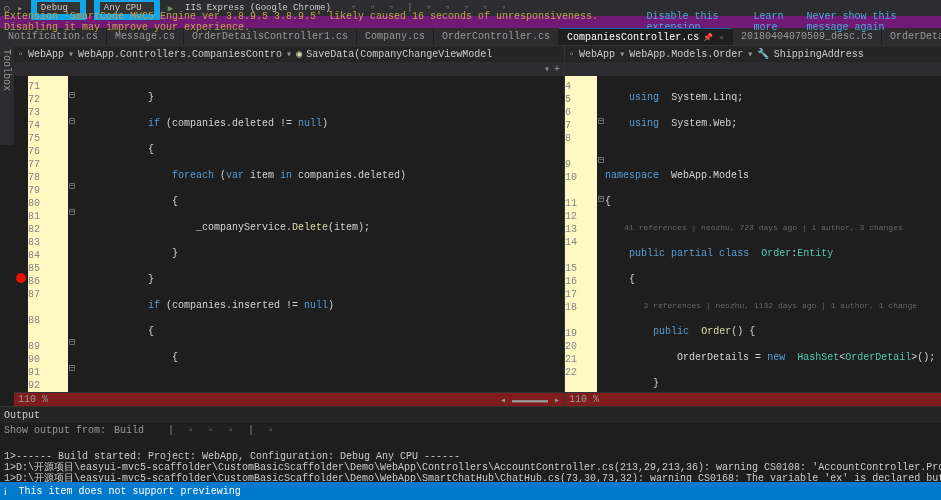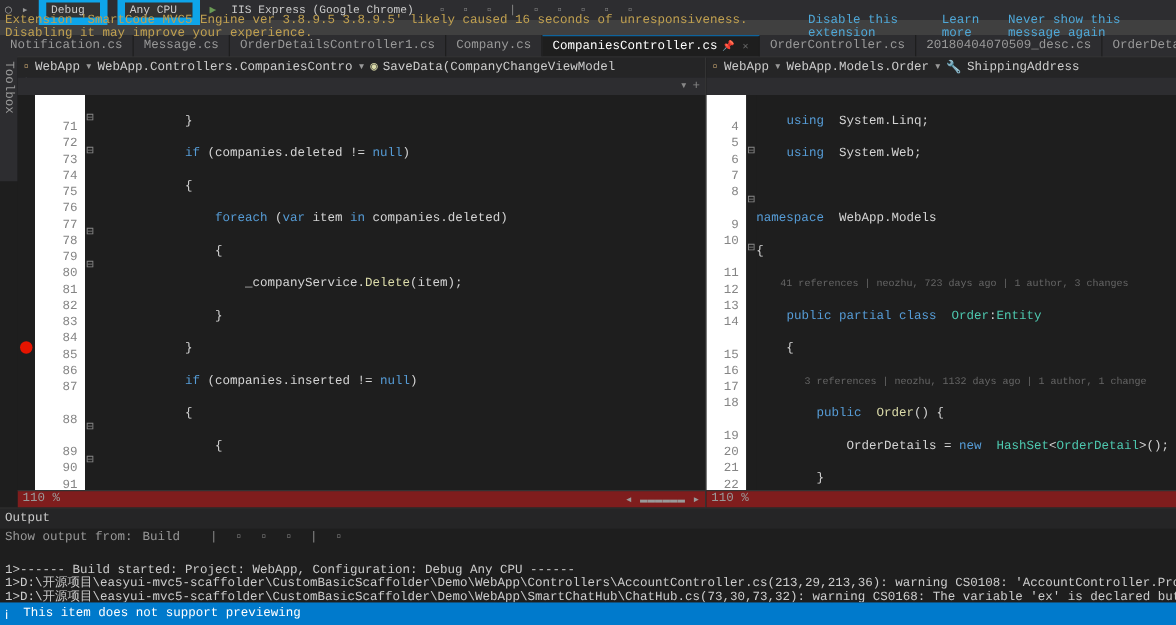--- a/index.html
+++ b/index.html
@@ -1,31 +1,31 @@
 <!DOCTYPE html>
 <html><head>
 <meta charset="utf-8">
 <style>
 *{margin:0;padding:0;box-sizing:border-box;font-family:Consolas,'Courier New',monospace;font-size:10px}
 body{background:#1e1e1e;color:#d4d4d4;width:941px;height:500px;overflow:hidden;position:relative}
 .topbar{height:16px;background:#2d2d30;display:flex;align-items:center;padding:0 4px;gap:8px}
 .topbar span{color:#999;font-size:9px}
 .topbar .dropdown{background:#333;padding:1px 12px 1px 4px;border:6px solid #0ea5e9;color:#ccc}
-.warnbar{height:12px;background:#404040;color:#c0a050;font-size:9px;padding:0 4px;display:flex;align-items:center;gap:8px}
+.warnbar{height:12px;background:#701a75;color:#c0a050;font-size:9px;padding:0 4px;display:flex;align-items:center;gap:8px}
 .warnbar a{color:#4fa8d8;text-decoration:none}
 .doctabs{height:18px;background:#2d2d30;display:flex;border-bottom:1px solid #333}
 .doctab{padding:2px 8px;color:#999;font-size:9px;white-space:nowrap;border-right:1px solid #1e1e1e;display:flex;align-items:center;gap:4px}
 .doctab.active{background:#1e1e1e;color:#fff;border-top:1px solid #0e639c}
 .doctab .x{color:#666;font-size:8px;margin-left:2px}
 .doctab .pin{color:#888;font-size:8px}
 .breadcrumb{height:16px;background:#252526;display:flex;align-items:center;padding:0 4px;font-size:9px;color:#999;gap:4px}
 .breadcrumb .crumb{color:#cccccc}
 .editor-pane{flex:1;display:flex;flex-direction:column;border-right:1px solid #333;overflow:hidden;position:relative}
 .editor{flex:1;display:flex;overflow:hidden;background:#1e1e1e}
-.gutter{width:40px;background:#ffffff;text-align:right;padding-right:6px;color:#858585;font-size:9px;line-height:13px;padding-top:20px}
+.gutter{width:40px;background:#fef9c3;padding-right:6px;color:#858585;font-size:9px;line-height:13px;padding-top:4px}
 .gutter div{height:13px}
 .fold{width:8px;background:#1e1e1e;color:#888;font-size:8px;line-height:13px}
 .fold div{height:13px;text-align:center}
 .code{flex:1;font-size:10px;line-height:13px;padding-top:2px;white-space:pre;overflow:hidden}
 .code div{height:13px}
 .kw{color:#569cd6}
 .typ{color:#4ec9b0}
 .fn{color:#dcdcaa}
 .codelens{color:#666;font-size:8px}
 .bp-dot{position:absolute;left:2px;width:10px;height:10px;background:#e51400;border-radius:50%}
@@ -69,27 +69,27 @@
     </div>
   <div class="doctab">
       <span>Message.cs</span>
     </div>
   <div class="doctab">
       <span>OrderDetailsController1.cs</span>
     </div>
   <div class="doctab">
       <span>Company.cs</span>
     </div>
+  <div class="doctab">
+      <span>OrderController.cs</span>
+    </div>
   <div class="doctab active">
       <span>CompaniesController.cs</span>
       <span class="pin">📌</span>
       <span class="x">✕</span>
-    </div>
-  <div class="doctab">
-      <span>OrderController.cs</span>
     </div>
   <div class="doctab">
       <span>20180404070509_desc.cs</span>
     </div>
   <div class="doctab">
       <span>OrderDetailMetadata.cs</span>
     </div>
 
 </div>
 

